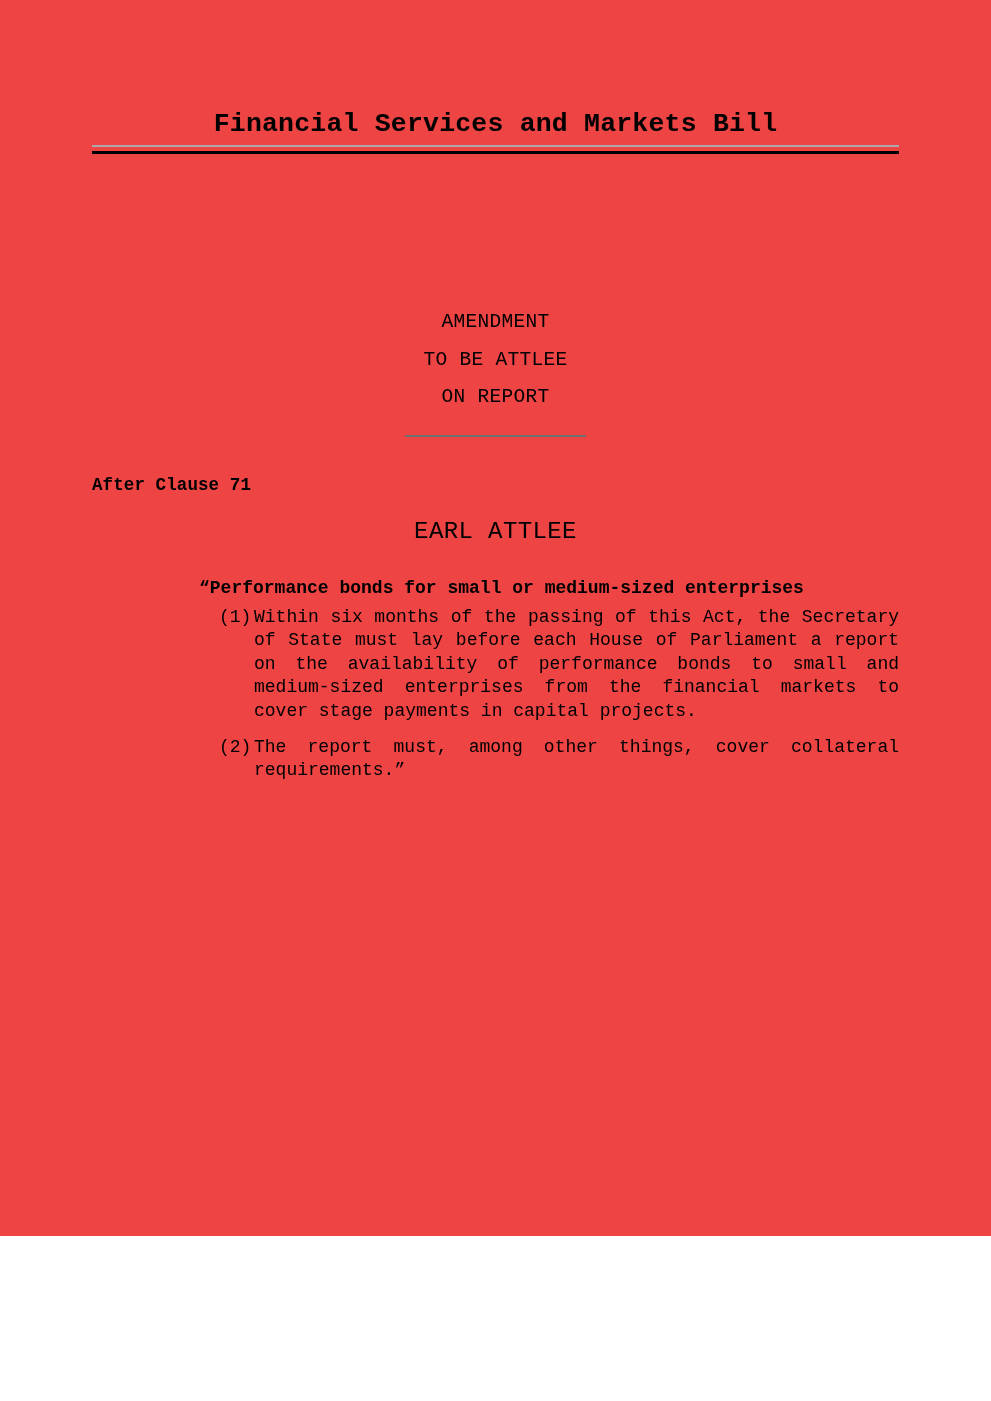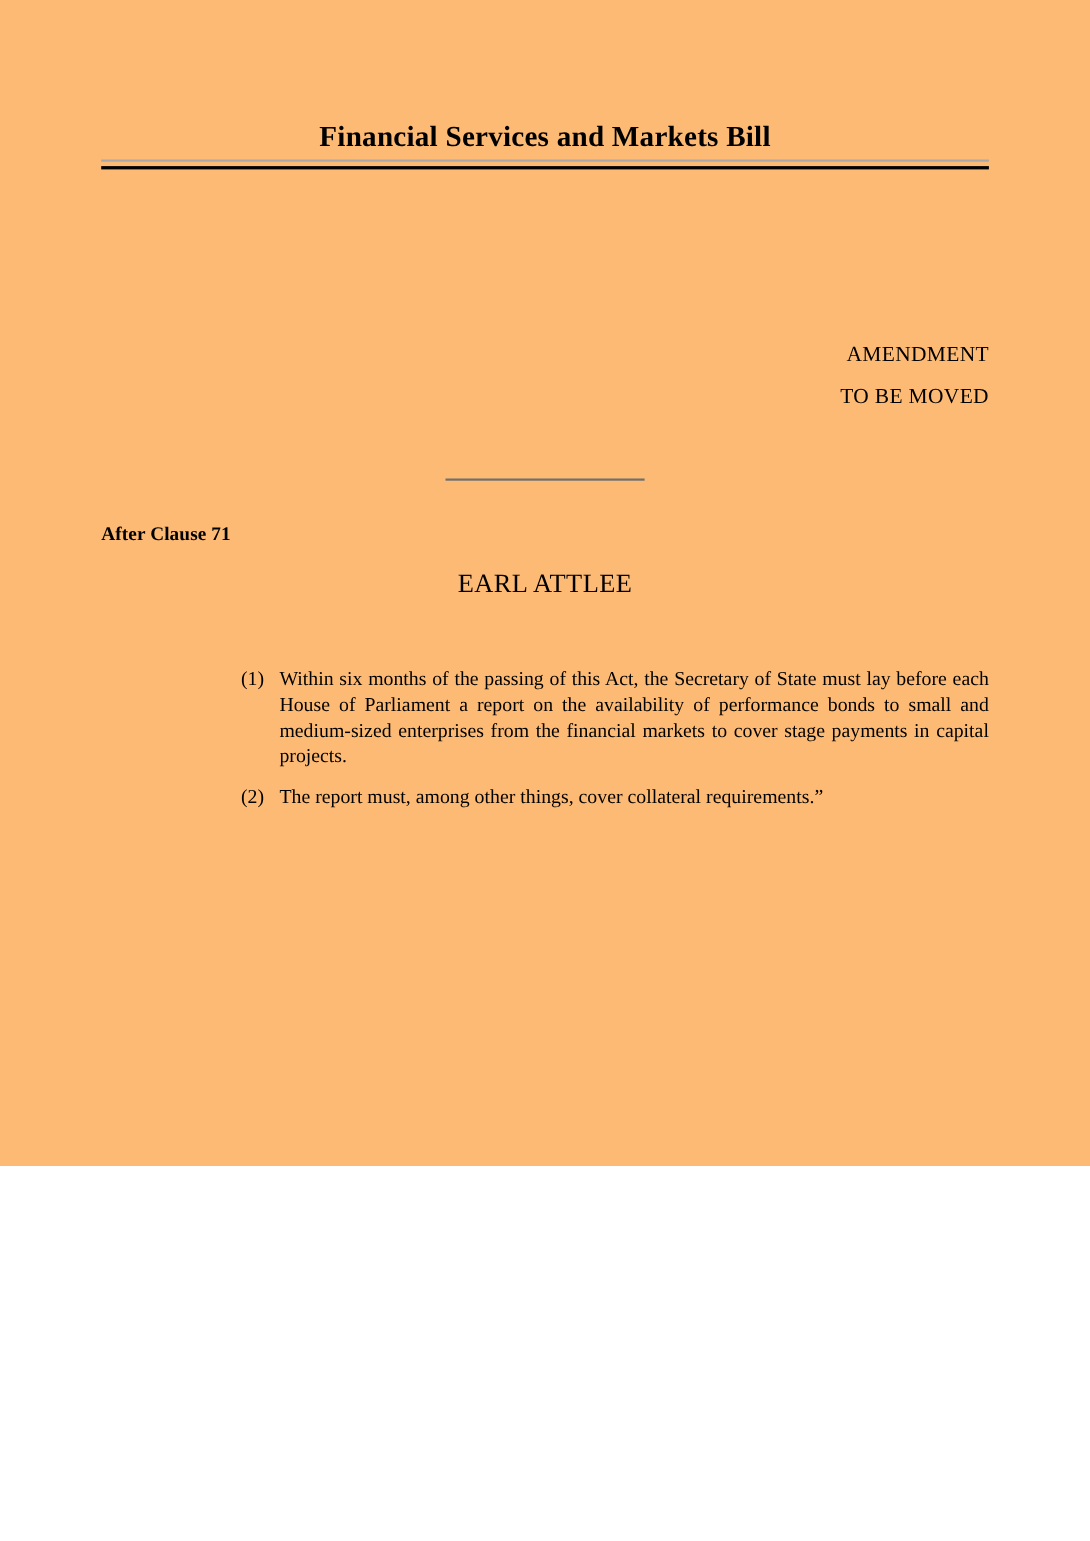--- a/index.html
+++ b/index.html
@@ -4,24 +4,24 @@
 <style>
   html, body {
     margin: 0;
     padding: 0;
     background: #ffffff;
   }
 
   .page {
     position: relative;
     width: 991px;
-    height: 1060px;
+    height: 1236px;
     margin: 0 auto;
-    background: #fdba74;
-    font-family: Liberation Serif, serif;
+    background: #ef4444;
+    font-family: Liberation Mono, monospace;
     color: #000000;
     overflow: hidden;
   }
 
   
   .doc-title {
     position: absolute;
     left: 92px;
     top: 109px;
     width: 807px;
@@ -49,21 +49,21 @@
     height: 3px;
     background: #000000;
   }
 
   
   .amend-block {
     position: absolute;
     left: 92px;
     top: 304px;
     width: 807px;
-    text-align: right;
+    text-align: center;
     font-size: 19.5px;
     line-height: 37.5px;
   }
 
   .amend-block .amend-line {
     display: block;
     letter-spacing: 0.3px;
   }
 
   .short-rule {
@@ -174,30 +174,32 @@
 
 <div class="page">
 
   <div class="doc-title">Financial Services and Markets Bill</div>
 
   <div class="rule-thin"></div>
   <div class="rule-thick"></div>
 
   <div class="amend-block">
     <span class="amend-line">AMENDMENT</span>
-    <span class="amend-line">TO BE MOVED</span>
+    <span class="amend-line">TO BE ATTLEE</span>
+    <span class="amend-line">ON REPORT</span>
   </div>
 
   <div class="short-rule"></div>
 
   <div class="clause-ref">After Clause 71</div>
 
   <div class="member-name">EARL ATTLEE</div>
 
 
+  <div class="clause-heading">“Performance bonds for small or medium-sized enterprises</div>
 
   <div class="para-list">
 
     <div class="para">
       <span class="num">(1)</span>
       <span class="ptext">Within six months of the passing of this Act, the Secretary of State must lay before each House of Parliament a report on the availability of performance bonds to small and medium-sized enterprises from the financial markets to cover stage payments in capital projects.</span>
     </div>
 
     <div class="para">
       <span class="num">(2)</span>

